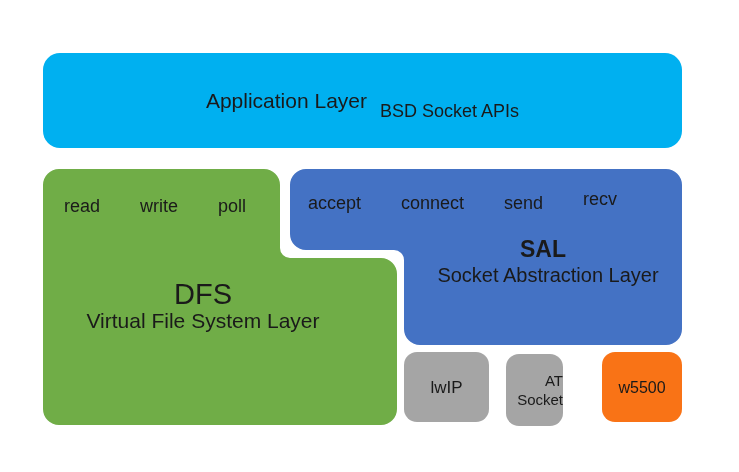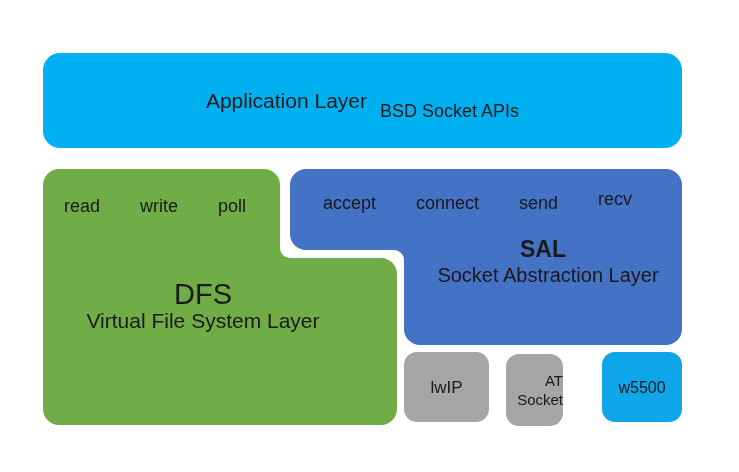--- a/index.html
+++ b/index.html
@@ -50,21 +50,21 @@
     justify-content: space-between;
     font-size: 18px;
     line-height: 20px;
   }
   .dfs-calls {
     left: 64px;
     top: 196px;
     width: 182px;
   }
   .sal-calls {
-    left: 323px;
+    left: 308px;
     top: 193px;
     width: 309px;
   }
   .sal-calls span:last-child { position: relative; top: -4px; }
 
   
   .layer-text {
     position: absolute;
     text-align: center;
   }
@@ -145,18 +145,18 @@
   </div>
 
   <div class="box backend backend-lwip" style="background-color: rgb(165, 165, 165);">
     <span>lwIP</span>
     <span></span>
   </div>
   <div class="box backend backend-at" style="background-color: rgb(165, 165, 165);">
     <span>AT</span>
     <span>Socket</span>
   </div>
-  <div class="box backend backend-w5500" style="background-color: #0ea5e9;">
+  <div class="box backend backend-w5500" style="background-color: #f97316;">
     <span>w5500</span>
     <span></span>
   </div>
 
 </div>
 
 </body></html>

